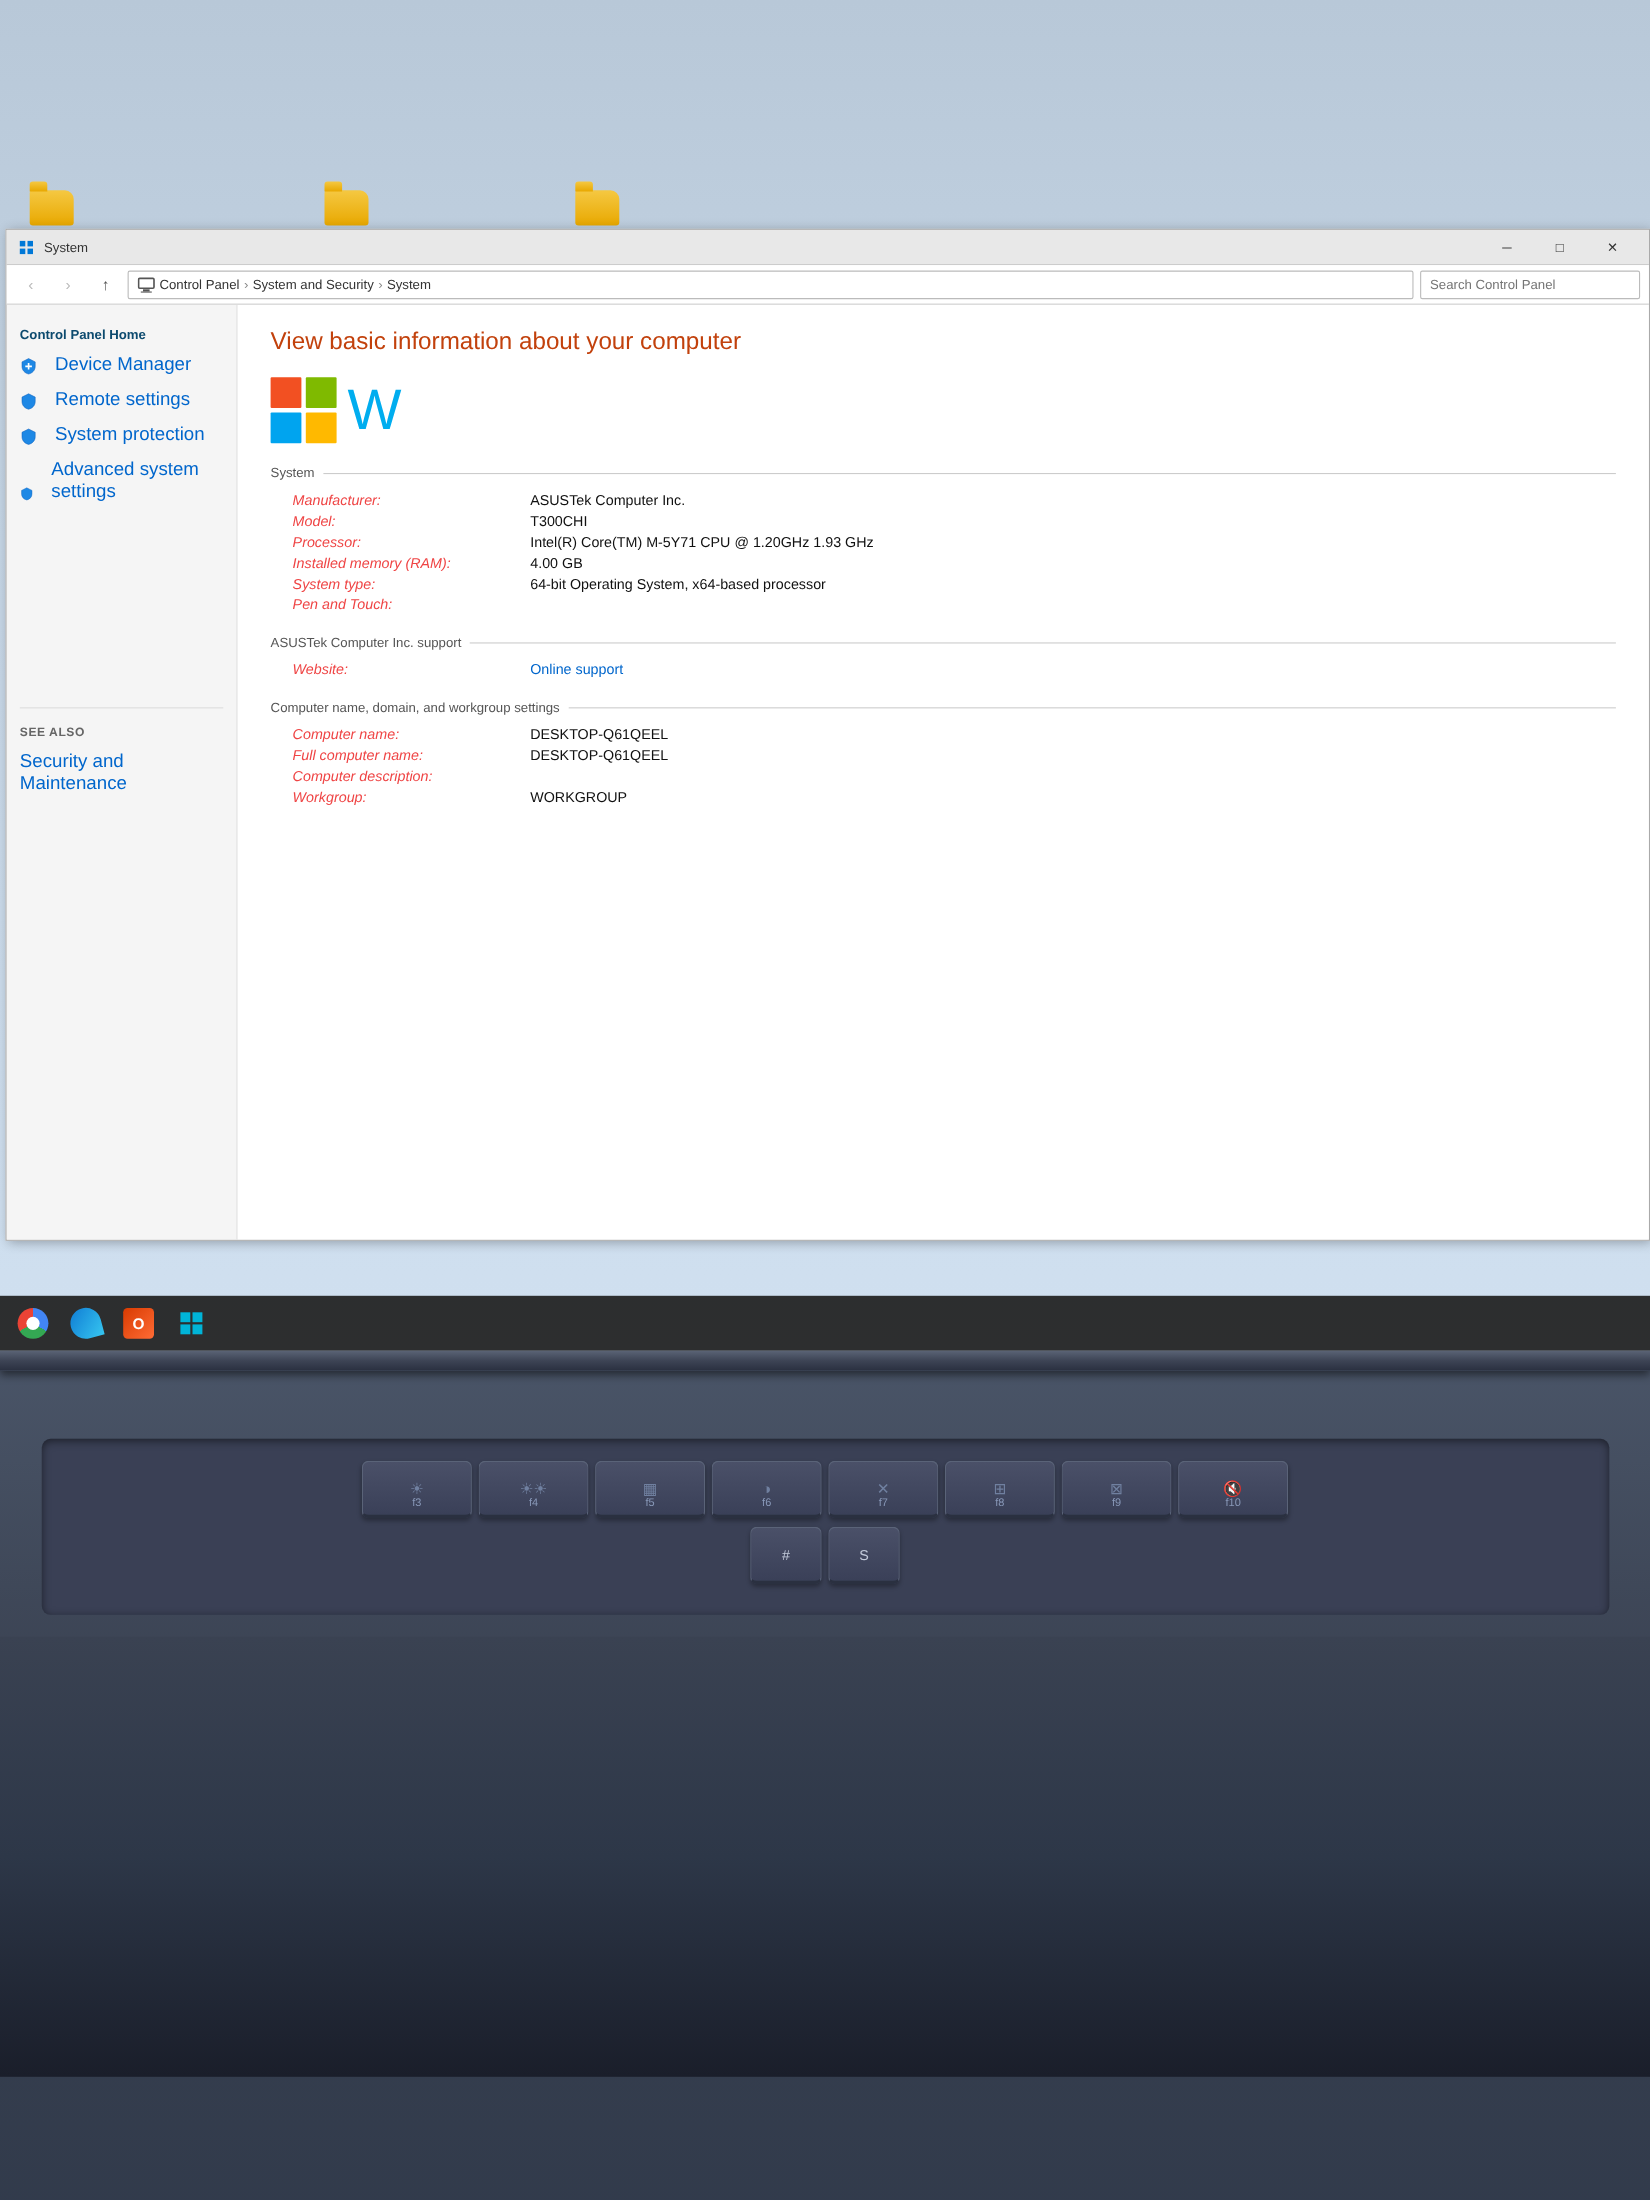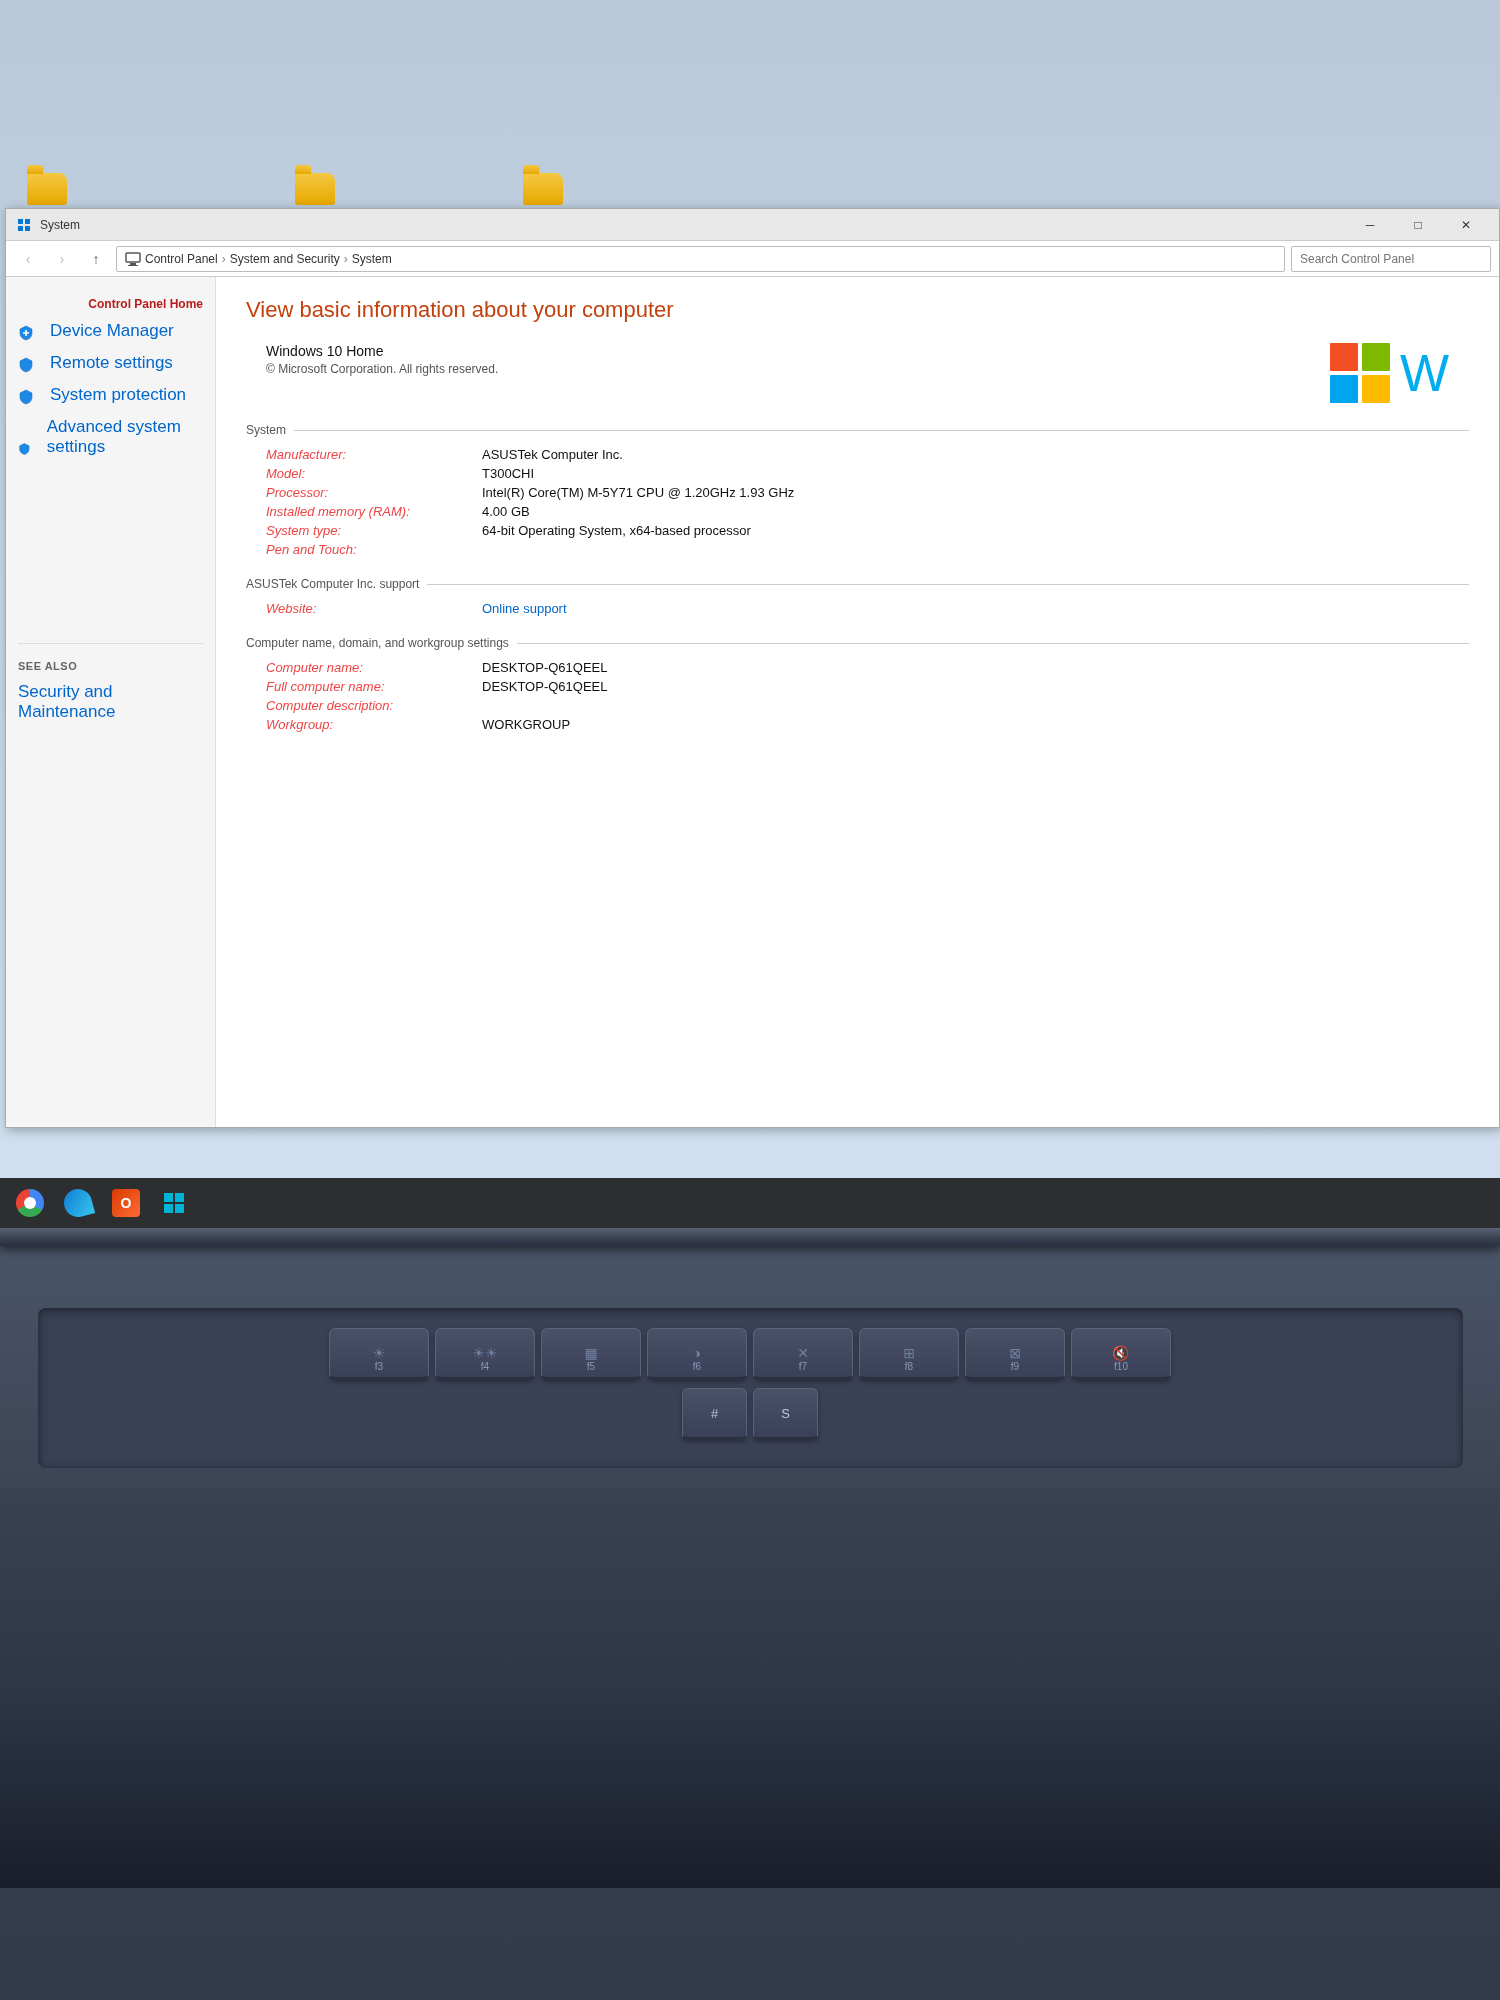--- a/index.html
+++ b/index.html
@@ -181,23 +181,22 @@
       min-width: 210px;
       background: #f5f5f5;
       border-right: 1px solid #ddd;
       padding: 12px 0;
       overflow-y: auto;
     }
 
     .sidebar-section-title {
       font-size: 12px;
       font-weight: 600;
-      color: #b91c1c;
+      color: #0c4a6e;
       padding: 8px 12px 4px;
-      text-align: right;
     }
 
     .sidebar-link {
       display: flex;
       align-items: flex-end;
       gap: 16px;
       padding: 6px 12px;
       font-size: 17px;
       color: #0066cc;
       cursor: pointer;
@@ -585,26 +584,20 @@
         </div>
       </div>
 
       <div class="main-content">
 
         <h1 class="page-title">View basic information about your computer</h1>
 
         <div class="section-group">
 
           <div class="edition-row">
-            <div class="edition-info">
-              <div style="padding-left:20px;">
-                <div class="edition-name">Windows 10 Home</div>
-                <div class="edition-copyright">© Microsoft Corporation. All rights reserved.</div>
-              </div>
-            </div>
 
             <div style="position:relative;display:flex;align-items:center;gap:10px;margin-right:20px;">
               <div class="win-logo">
                 <div class="win-logo-tile"></div>
                 <div class="win-logo-tile" style="background:#7fba00;"></div>
                 <div class="win-logo-tile" style="background:#00a4ef;"></div>
                 <div class="win-logo-tile" style="background:#ffb900;"></div>
               </div>
               <span class="win-wordmark">W</span>
             </div>

